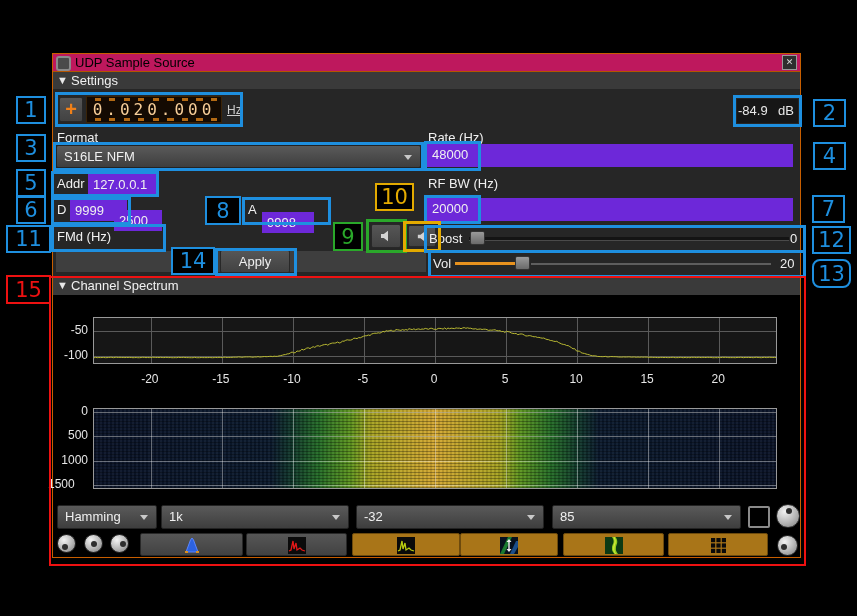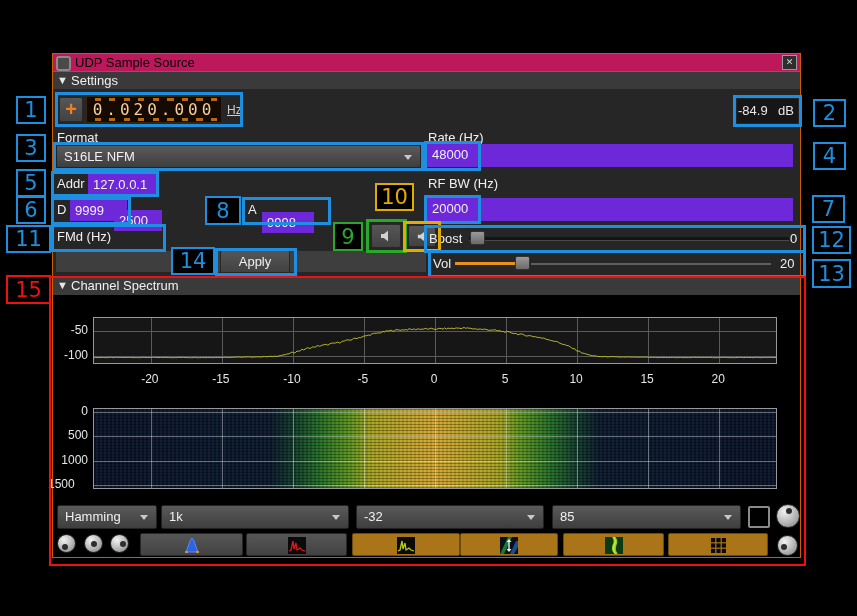--- a/index.html
+++ b/index.html
@@ -274,17 +274,17 @@
   <div class="abs co" style="left: 16px; top: 134px; width: 30px; height: 28px; border-color: rgb(30, 143, 223); color: rgb(30, 143, 223);">3</div>
   <div class="abs co" style="left: 813px; top: 142px; width: 33px; height: 28px; border-color: rgb(30, 143, 223); color: rgb(30, 143, 223);">4</div>
   <div class="abs co" style="left: 16px; top: 169px; width: 30px; height: 28px; border-color: rgb(30, 143, 223); color: rgb(30, 143, 223);">5</div>
   <div class="abs co" style="left: 16px; top: 196px; width: 30px; height: 28px; border-color: rgb(30, 143, 223); color: rgb(30, 143, 223);">6</div>
   <div class="abs co" style="left: 812px; top: 195px; width: 33px; height: 28px; border-color: rgb(30, 143, 223); color: rgb(30, 143, 223);">7</div>
   <div class="abs co" style="left: 205px; top: 196px; width: 36px; height: 29px; border-color: rgb(30, 143, 223); color: rgb(30, 143, 223);">8</div>
   <div class="abs co" style="left: 333px; top: 222px; width: 30px; height: 29px; border-color: rgb(42, 168, 42); color: rgb(42, 168, 42);">9</div>
   <div class="abs co" style="left: 375px; top: 183px; width: 39px; height: 28px; border-color: rgb(227, 170, 0); color: rgb(227, 170, 0);">10</div>
   <div class="abs co" style="left: 6px; top: 225px; width: 45px; height: 28px; border-color: rgb(30, 143, 223); color: rgb(30, 143, 223);">11</div>
   <div class="abs co" style="left: 812px; top: 226px; width: 39px; height: 28px; border-color: rgb(30, 143, 223); color: rgb(30, 143, 223);">12</div>
-  <div class="abs co" style="left: 812px; top: 259px; width: 39px; height: 29px; border-color: rgb(30, 143, 223); color: rgb(30, 143, 223);">13</div>
+  <div class="abs co" style="left: 812px; top: 259px; width: 39px; height: 29px; border-color: rgb(30, 143, 223); color: rgb(30, 143, 223); border-radius: 8px;">13</div>
   <div class="abs co" style="left: 171px; top: 247px; width: 44px; height: 28px; border-color: rgb(30, 143, 223); color: rgb(30, 143, 223);">14</div>
   <div class="abs co" style="left: 6px; top: 275px; width: 45px; height: 29px; border-color: rgb(238, 17, 17); color: rgb(238, 17, 17);">15</div>
 
 </div>
 
 </body></html>

